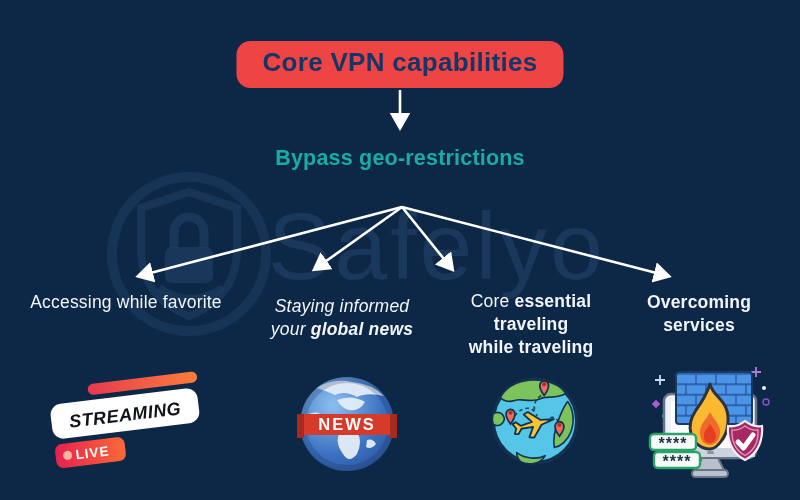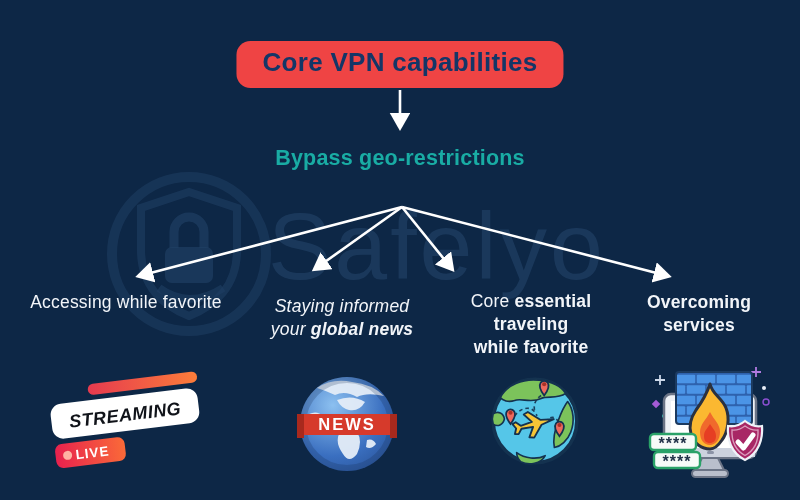--- a/index.html
+++ b/index.html
@@ -88,21 +88,21 @@
   </div>
 
   <div class="col col-2">
     <span>Staying informed</span><br>
     <span>your </span><b>global news</b>
   </div>
 
   <div class="col col-3">
     <span>Core </span><b>essential</b><br>
     <b>traveling</b><br>
-    <b>while favorite</b>
+    <b>while traveling</b>
   </div>
 
   <div class="col col-4">
     <b>Overcoming</b><br>
     <b>services</b>
   </div>
 
   <svg class="icon icon-streaming" width="162" height="92" viewBox="0 0 162 92">
     <defs>
       <linearGradient id="gBar" x1="0" y1="0" x2="1" y2="0">

